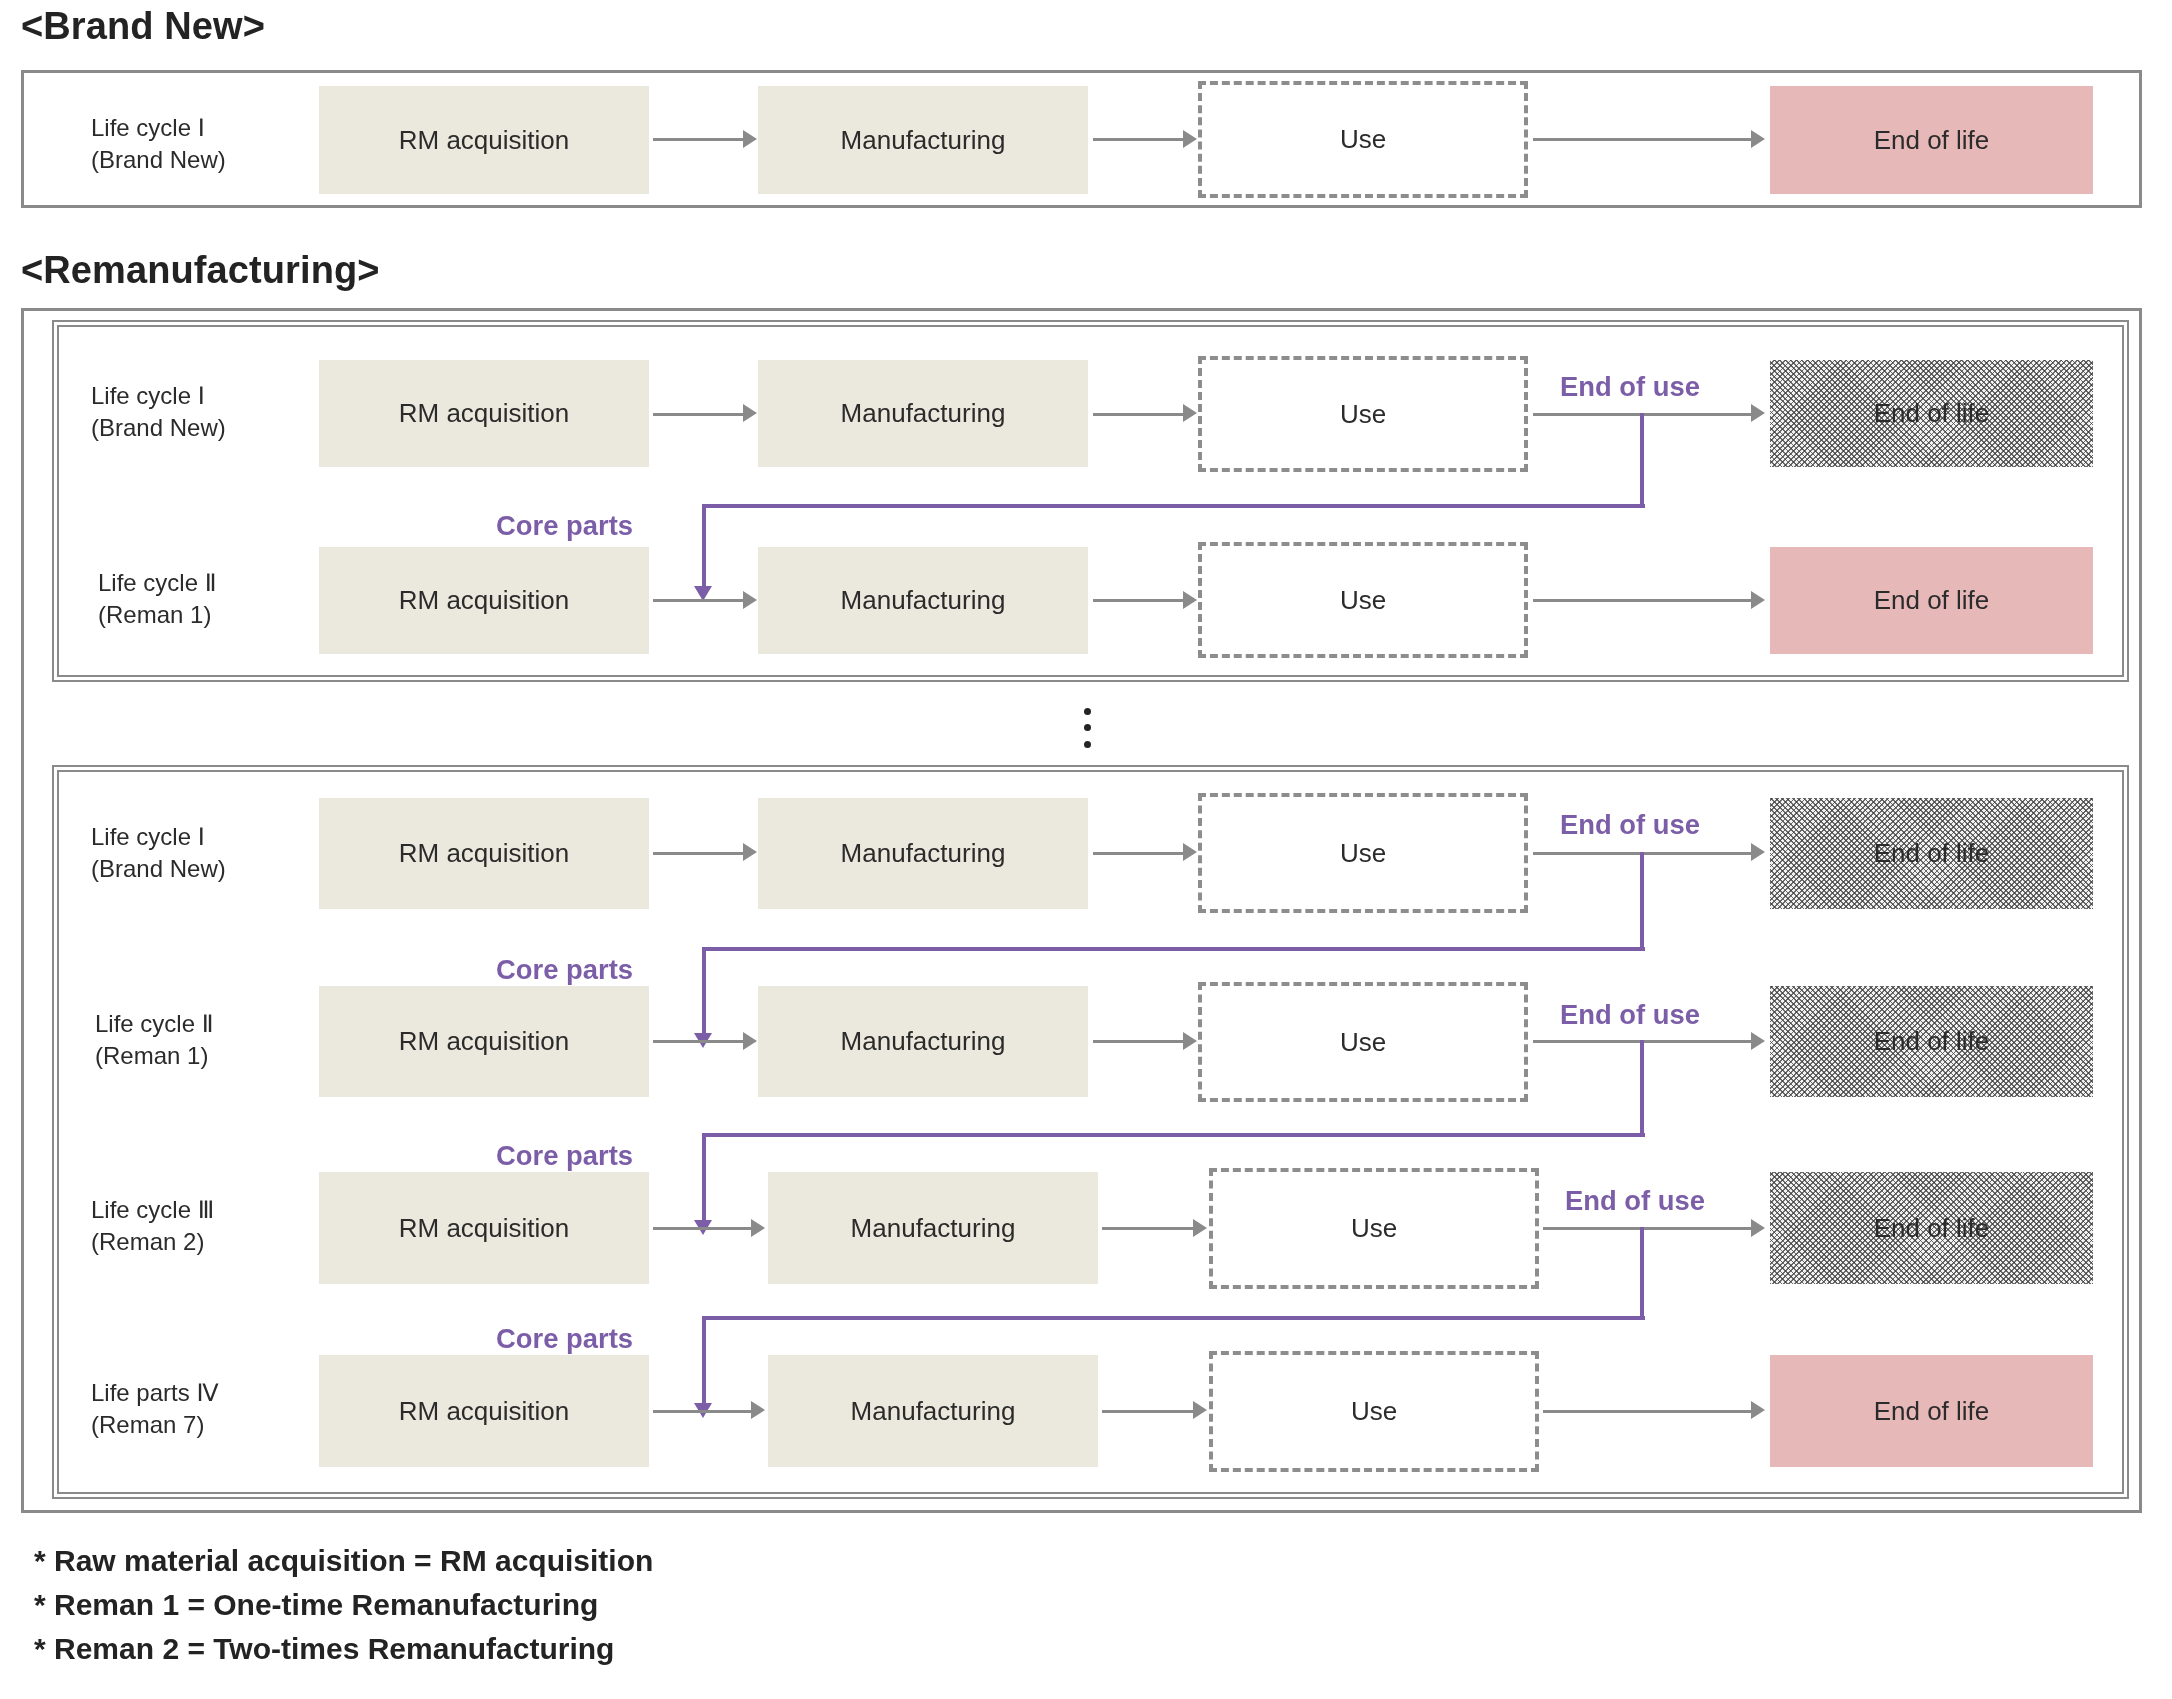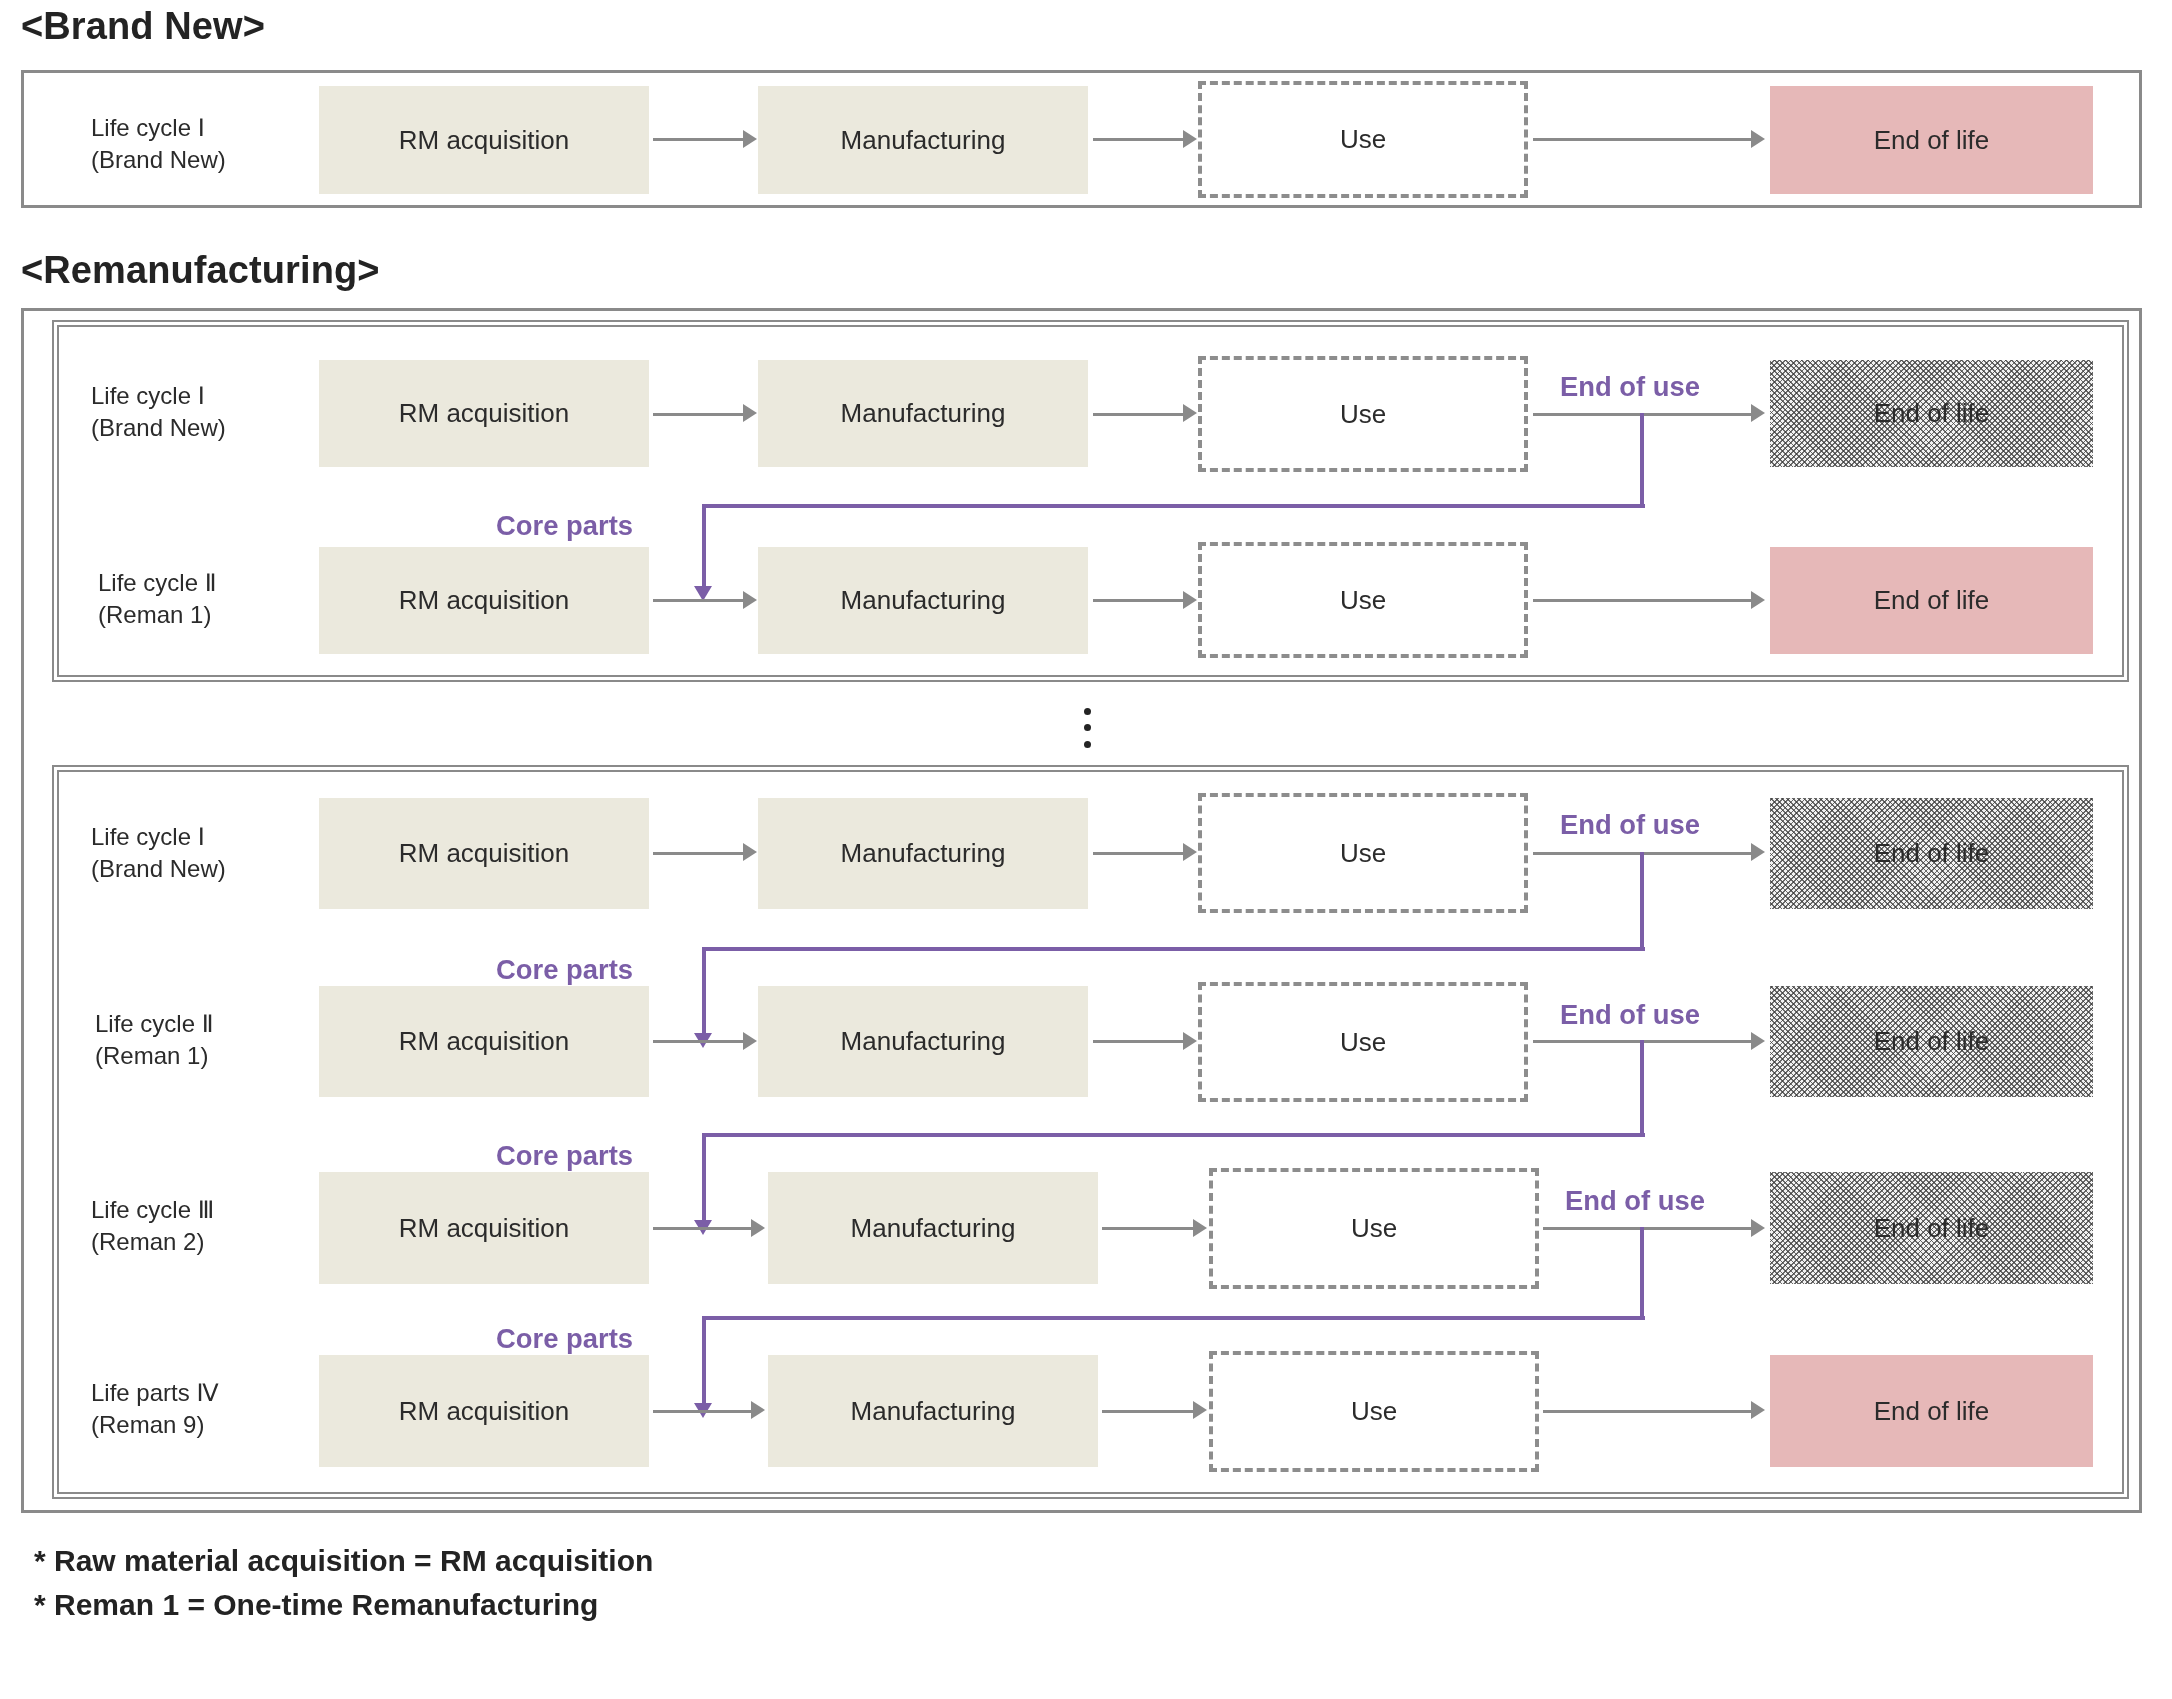--- a/index.html
+++ b/index.html
@@ -280,21 +280,21 @@
 <div class="plabel" style="left:1565px;top:1185px;">End of use</div>
 
 <div class="pvline" style="left:1640px;top:1227px;height:93px;"></div>
 <div class="phline" style="left:702px;top:1316px;width:943px;"></div>
 <div class="pvline" style="left:702px;top:1316px;height:91px;"></div>
 <div class="parrowdown" style="left:694px;top:1403px;"></div>
 <div class="plabel" style="left:496px;top:1323px;">Core parts</div>
 
 <div class="rowlabel" style="left:91px;top:1377px;">
   <div>Life parts Ⅳ</div>
-  <div>(Reman 9)</div>
+  <div>(Reman 7)</div>
 </div>
 <div class="stage beige" style="left:319px;top:1355px;width:330px;height:112px;">
   <span class="lbl">RM acquisition</span>
 </div>
 <div class="stage beige" style="left:768px;top:1355px;width:330px;height:112px;">
   <span class="lbl">Manufacturing</span>
 </div>
 <div class="stage dashed" style="left:1209px;top:1351px;width:330px;height:121px;">
   <span class="lbl">Use</span>
 </div>
@@ -304,14 +304,15 @@
 <div class="hline" style="left:653px;top:1410px;width:99px;"></div>
 <div class="arrowhead" style="left:751px;top:1401px;"></div>
 <div class="hline" style="left:1102px;top:1410px;width:93px;"></div>
 <div class="arrowhead" style="left:1193px;top:1401px;"></div>
 <div class="hline" style="left:1543px;top:1410px;width:210px;"></div>
 <div class="arrowhead" style="left:1751px;top:1401px;"></div>
 
 <div class="notes" style="left:34px;top:1539px;">
   <div>* Raw material acquisition = RM acquisition</div>
   <div>* Reman 1 = One-time Remanufacturing</div>
+  <div>* Reman 2 = Two-times Remanufacturing</div>
 </div>
 
 
 </body></html>

